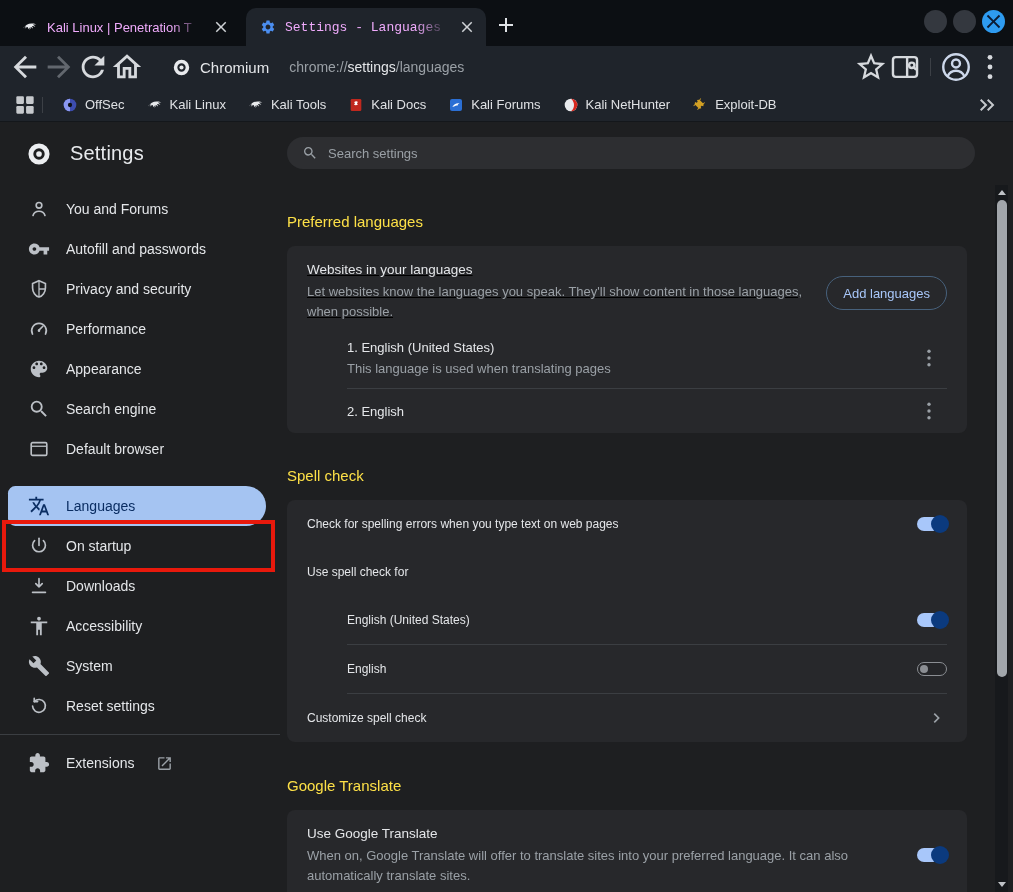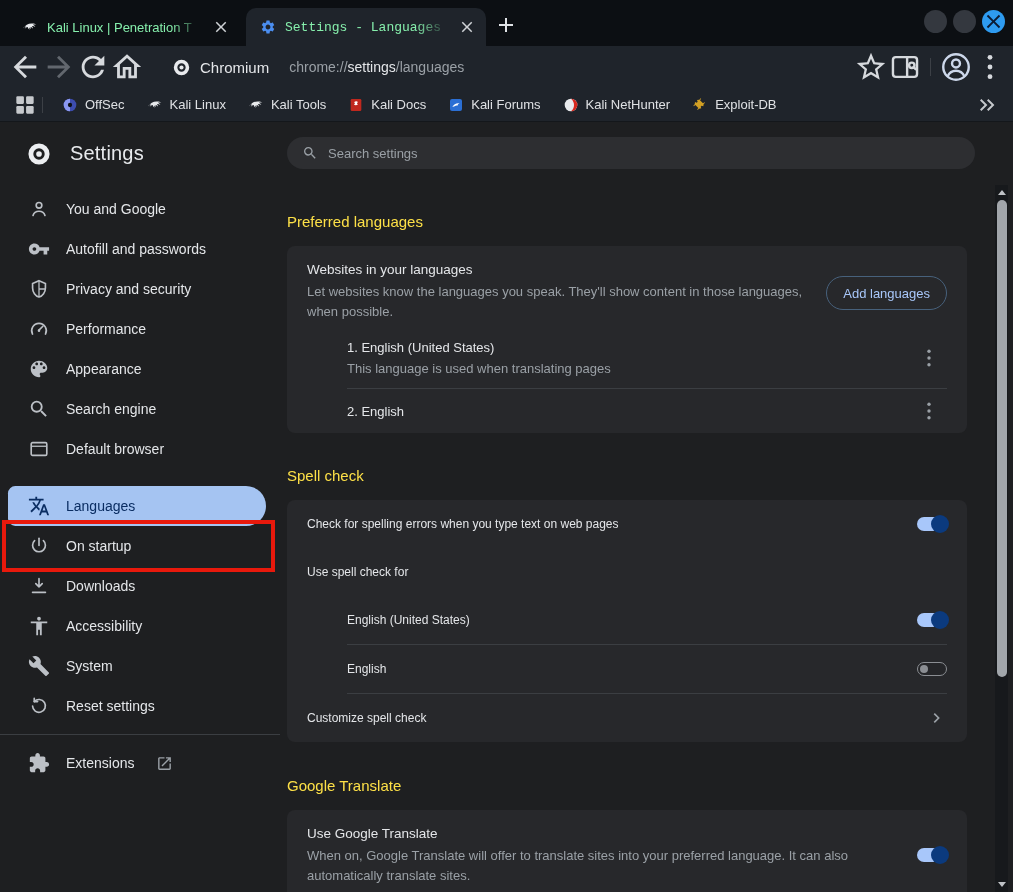--- a/index.html
+++ b/index.html
@@ -2,21 +2,21 @@
 <html><head>
 <meta charset="utf-8">
 <style>
   * { margin:0; padding:0; box-sizing:border-box; }
   html,body { background:#000; }
   body { font-family:"Liberation Sans","DejaVu Sans",sans-serif; }
   .window { position:relative; width:1013px; height:892px; background:#0c0f13; overflow:hidden; }
 
   
   .tabstrip { position:absolute; top:0; left:0; right:0; height:46px; background:#0c0f13; }
-  .tab { position:absolute; top:8px; height:38px; display:flex; align-items:center; padding:0 10px 0 14px; color:#86efac; font-size:13px; }
+  .tab { position:absolute; top:8px; height:38px; display:flex; align-items:center; padding:0 10px 0 14px; color:#f0abfc; font-size:13px; }
   .tab.inactive { left:8px; width:232px; }
   .tab.active { left:246px; width:240px; background:#1f242b; border-radius:10px 10px 0 0;font-family:Liberation Mono, monospace; }
   .tab .favicon { width:16px; height:16px; flex:0 0 16px; margin-right:9px; color:#e8eaed; }
   .tab.active .favicon { color:#4b8ef0; }
   .tab-label { flex:1; white-space:nowrap; overflow:hidden; -webkit-mask-image:linear-gradient(90deg,#000 78%,transparent 98%); mask-image:linear-gradient(90deg,#000 78%,transparent 98%); }
   .tab-close { width:18px; height:18px; flex:0 0 18px; margin-left:6px; color:#cfd2d6; display:flex; align-items:center; justify-content:center; border-radius:50%; }
   .tab-close svg { width:13px; height:13px; }
   .newtab-btn { position:absolute; left:494px; top:13px; width:24px; height:24px; color:#dfe2e6; display:flex; align-items:center; justify-content:center; }
   .newtab-btn svg { width:17px; height:17px; }
   .win-controls { position:absolute; right:8px; top:10px; display:flex; align-items:center; gap:6px; }
@@ -71,21 +71,21 @@
   .ext-link-ic { width:17px; height:17px; color:#9aa0a6; margin-left:22px; }
   .annotation-box { position:absolute; left:2px; top:335px; width:273px; height:52px; border:4px solid #e8190c; z-index:6; pointer-events:none; }
 
   
   .content { position:absolute; left:287px; top:0; width:680px; }
   .sec-heading { color:#fde047; font-size:15px; line-height:20px; }
   .sec-heading.first { margin-top:27px; }
   .card { background:#27282b; border-radius:8px; margin-top:14px; overflow:hidden; }
 
   .pl-head { display:flex; align-items:flex-start; padding:14px 20px 6px 20px; }
-  .pl-head .txt { width:512px; }
+  .pl-head .txt { width:512px;text-decoration:underline; }
   .card-title { color:#e4e6e9; font-size:13.5px; line-height:20px; }
   .card-desc { color:#9aa0a6; font-size:13px; line-height:20px; margin-top:2px; }
   .add-btn { margin-left:auto; margin-top:16px; height:34px; padding:0 16px; border:1px solid #47617c; border-radius:17px; background:transparent; color:#a8c7fa; font-size:13px; font-weight:500; font-family:inherit; white-space:nowrap; }
   .lang-list { margin-left:60px; }
   .lang-item { display:flex; align-items:center; padding:10px 0; min-height:44px; }
   .lang-item .lbl { color:#e4e6e9; font-size:13px; line-height:19px; }
   .lang-item .note { color:#9aa0a6; font-size:13px; line-height:19px; margin-top:2px; }
   .kebab { margin-left:auto; margin-right:26px; width:24px; height:24px; color:#9aa0a6; display:flex; align-items:center; justify-content:center; }
   .kebab svg { width:17px; height:17px; }
   .hr { height:1px; background:#3b3e42; margin-right:20px; }
@@ -326,21 +326,21 @@
     <div class="page-body">
 
       <div class="sidebar">
         <div class="side-item">
           <span class="s-ic">
               <svg viewBox="0 0 24 24" fill="none" stroke="currentColor" stroke-width="1.8" style="width: 100%; height: 100%; display: block;">
                 <circle cx="12" cy="8" r="3.1"></circle>
                 <path d="M5.5 19c.8-3 3.4-4.6 6.5-4.6s5.7 1.6 6.5 4.6" stroke-linecap="round"></path>
               </svg>
             </span>
-          <span>You and Google</span>
+          <span>You and Forums</span>
         </div>
         <div class="side-item">
           <span class="s-ic">
               <svg viewBox="0 0 24 24" fill="currentColor" style="width: 100%; height: 100%; display: block;">
                 <path d="M12.65 10A5.99 5.99 0 0 0 7 6c-3.31 0-6 2.69-6 6s2.69 6 6 6c2.61 0 4.83-1.67 5.65-4H17v4h4v-4h2v-4H12.65zM7 14c-1.1 0-2-.9-2-2s.9-2 2-2 2 .9 2 2-.9 2-2 2z"></path>
               </svg>
             </span>
           <span>Autofill and passwords</span>
         </div>
         <div class="side-item">

